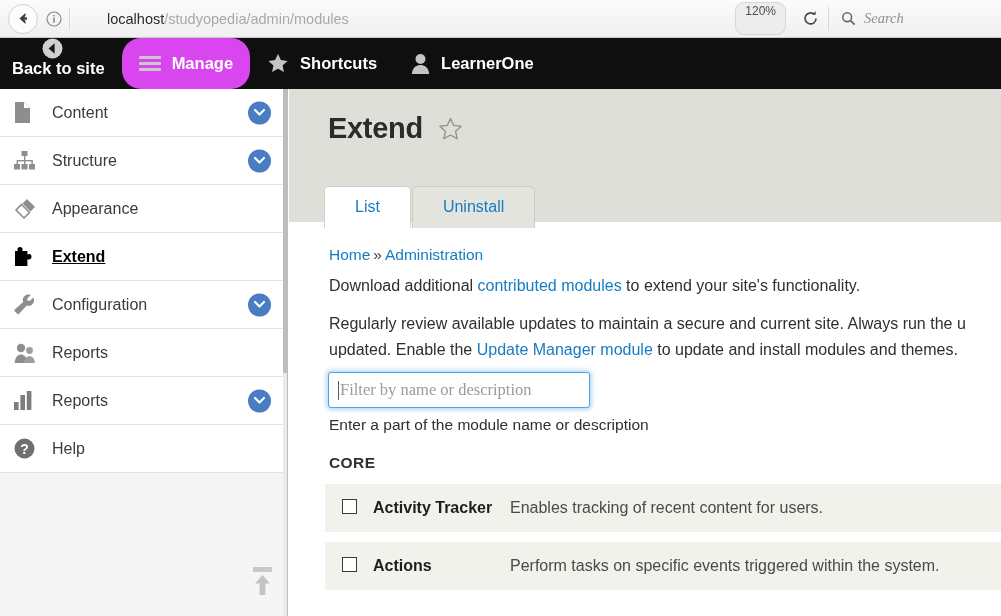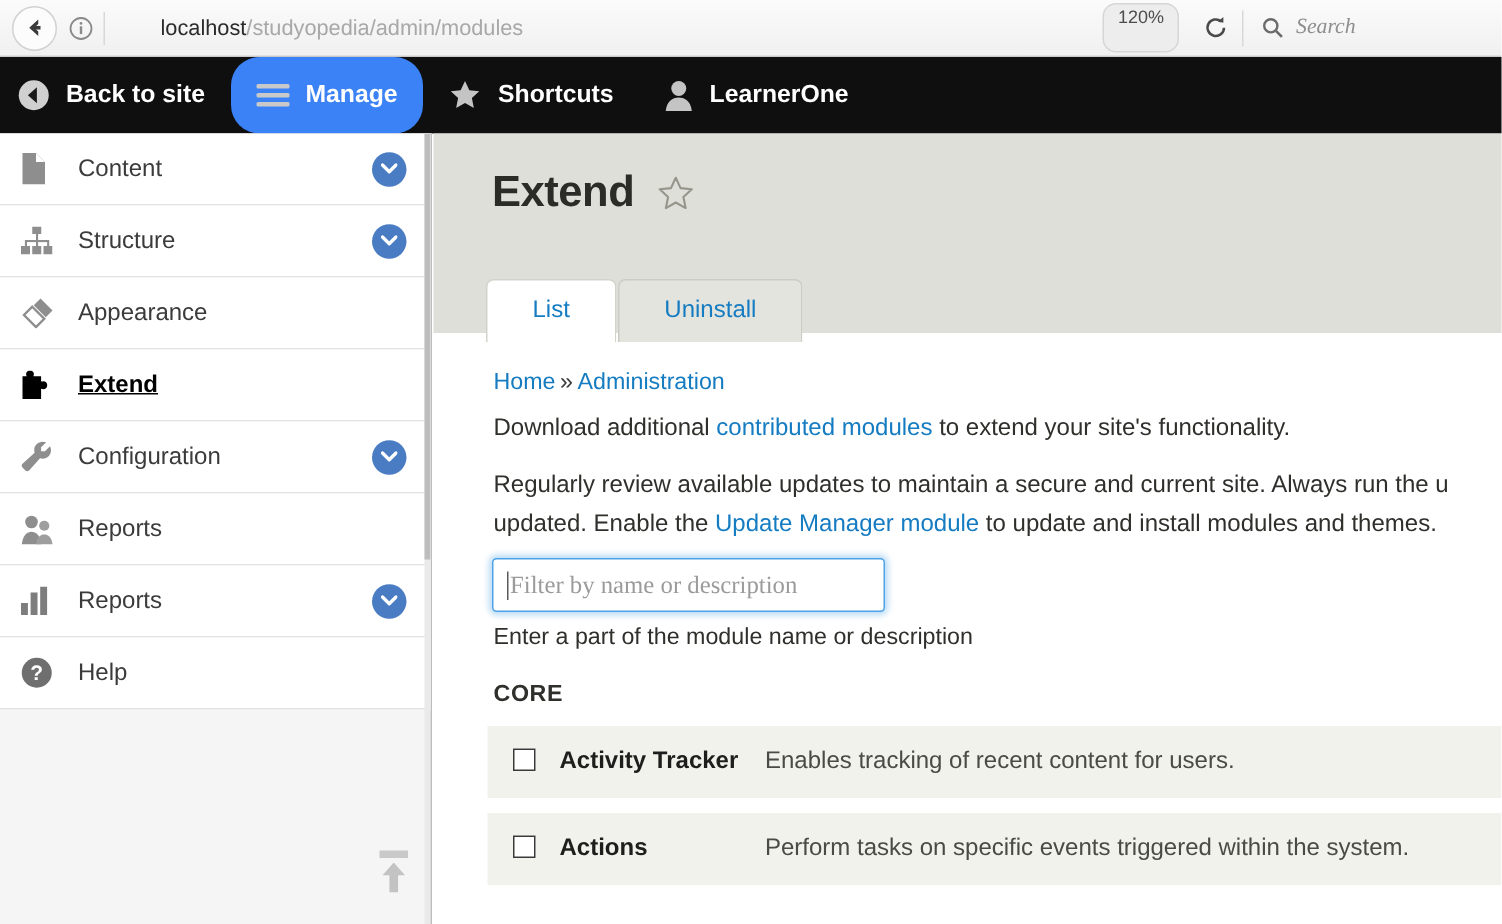--- a/index.html
+++ b/index.html
@@ -91,22 +91,22 @@
   }
   .tb-item {
     display: flex; align-items: center;
     padding: 0 17px;
     color: #ffffff;
     font-size: 16.5px;
     font-weight: bold;
     white-space: nowrap;
   }
   .tb-item .ticon { margin-right: 11px; display: flex; align-items: center; }
-  .tb-item.active { background: #3b82f6; border-radius: 19px; }
-  .tb-back { padding-left: 12px; }
+  .tb-item.active { background: #d946ef; border-radius: 19px; }
+  .tb-back { padding-left: 12px; flex-direction: column; }
 
   .hamburger { width: 22px; }
   .hamburger span {
     display: block; height: 3px; background: #c9c9c9;
     border-radius: 1px; margin: 3px 0;
   }
 
   
   .sidebar {
     position: absolute; left: 0; top: 89px;

